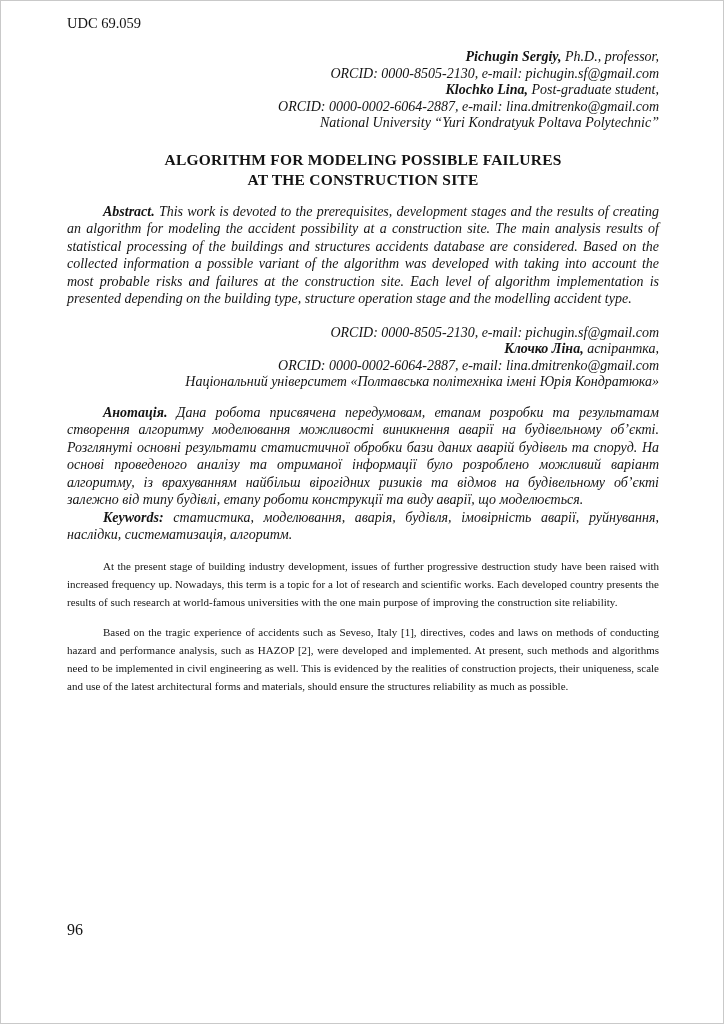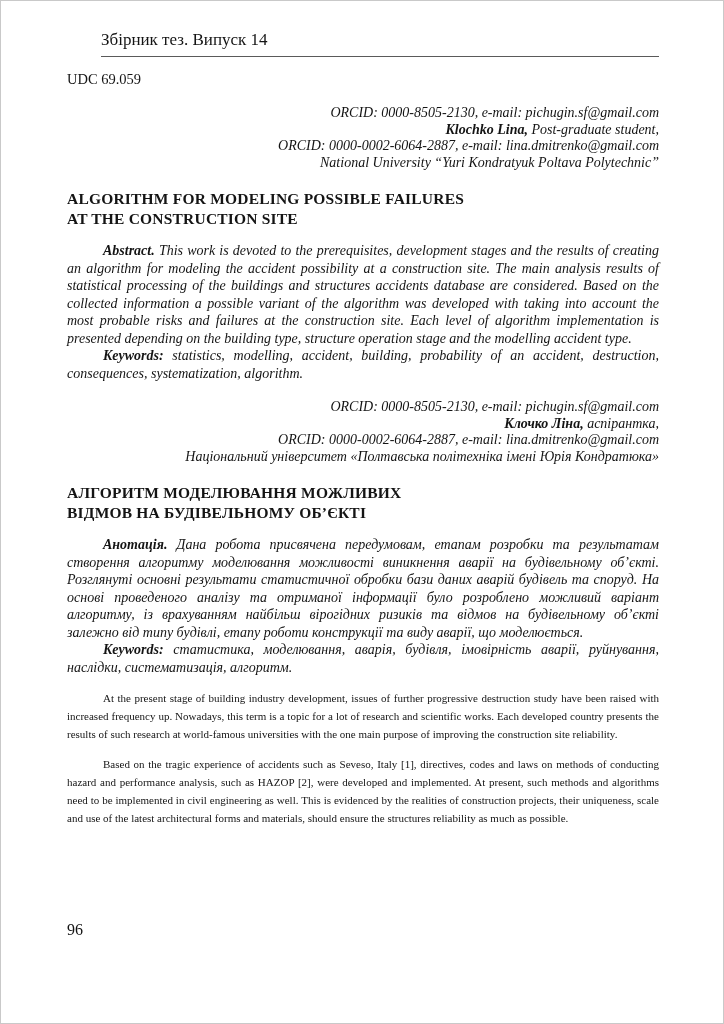--- a/index.html
+++ b/index.html
@@ -41,20 +41,21 @@
     text-align: right;
     font-style: italic;
     font-size: 14px;
     line-height: 16.5px;
   }
   .authors .b {
     font-weight: bold;
   }
   .title {
     margin: 18px 0 0 0;
+    text-align: center;
     font-weight: bold;
     font-size: 15.5px;
     line-height: 20px;
     white-space: pre-line;
     letter-spacing: 0.2px;
   }
   .para {
     margin: 13px 0 0 0;
     text-align: justify;
     text-indent: 36px;
@@ -82,51 +83,46 @@
     left: 66px;
     top: 920px;
     font-size: 16px;
   }
 </style>
 </head>
 <body>
 
 <div class="page">
 
-  <div class="header">
-    <span>Збірник тез. Випуск 14</span>
-  </div>
 
   <div class="content">
 
     <div class="udc">UDC 69.059</div>
 
     <div class="authors">
+      <div class="author-line"><span class="b">Pichugin Sergiy,</span><span> Ph.D., professor,</span></div>
       <div class="author-line"><span>ORCID: 0000-8505-2130, e-mail: pichugin.sf@gmail.com</span></div>
       <div class="author-line"><span class="b">Klochko Lina,</span><span> Post-graduate student,</span></div>
       <div class="author-line"><span>ORCID: 0000-0002-6064-2887, e-mail: lina.dmitrenko@gmail.com</span></div>
       <div class="author-line"><span>National University “Yuri Kondratyuk Poltava Polytechnic”</span></div>
     </div>
 
     <h1 class="title">ALGORITHM FOR MODELING POSSIBLE FAILURES
 AT THE CONSTRUCTION SITE</h1>
 
     <p class="para it"><span class="lead">Abstract.</span><span> This work is devoted to the prerequisites, development stages and the results of creating an algorithm for modeling the accident possibility at a construction site. The main analysis results of statistical processing of the buildings and structures accidents database are considered. Based on the collected information a possible variant of the algorithm was developed with taking into account the most probable risks and failures at the construction site. Each level of algorithm implementation is presented depending on the building type, structure operation stage and the modelling accident type.</span></p>
 
-    <p class="para it nogap"><span class="lead">Keywords:</span><span> statistics, modelling, accident, building, probability of an accident, destruction, consequences, systematization, algorithm.</span></p>
 
     <div class="authors">
       <div class="author-line"><span>ORCID: 0000-8505-2130, e-mail: pichugin.sf@gmail.com</span></div>
       <div class="author-line"><span class="b">Клочко Ліна,</span><span> аспірантка,</span></div>
       <div class="author-line"><span>ORCID: 0000-0002-6064-2887, e-mail: lina.dmitrenko@gmail.com</span></div>
       <div class="author-line"><span>Національний університет «Полтавська політехніка імені Юрія Кондратюка»</span></div>
     </div>
 
-    <h1 class="title">АЛГОРИТМ МОДЕЛЮВАННЯ МОЖЛИВИХ
-ВІДМОВ НА БУДІВЕЛЬНОМУ ОБ’ЄКТІ</h1>
 
     <p class="para it"><span class="lead">Анотація.</span><span> Дана робота присвячена передумовам, етапам розробки та результатам створення алгоритму моделювання можливості виникнення аварії на будівельному об’єкті. Розглянуті основні результати статистичної обробки бази даних аварій будівель та споруд. На основі проведеного аналізу та отриманої інформації було розроблено можливий варіант алгоритму, із врахуванням найбільш вірогідних ризиків та відмов на будівельному об’єкті залежно від типу будівлі, етапу роботи конструкції та виду аварії, що моделюється.</span></p>
 
     <p class="para it nogap"><span class="lead">Keywords:</span><span> статистика, моделювання, аварія, будівля, імовірність аварії, руйнування, наслідки, систематизація, алгоритм.</span></p>
 
     <p class="para body-para">At the present stage of building industry development, issues of further progressive destruction study have been raised with increased frequency up. Nowadays, this term is a topic for a lot of research and scientific works. Each developed country presents the results of such research at world-famous universities with the one main purpose of improving the construction site reliability.</p>
     <p class="para body-para">Based on the tragic experience of accidents such as Seveso, Italy [1], directives, codes and laws on methods of conducting hazard and performance analysis, such as HAZOP [2], were developed and implemented. At present, such methods and algorithms need to be implemented in civil engineering as well. This is evidenced by the realities of construction projects, their uniqueness, scale and use of the latest architectural forms and materials, should ensure the structures reliability as much as possible.</p>
 
   </div>
 

